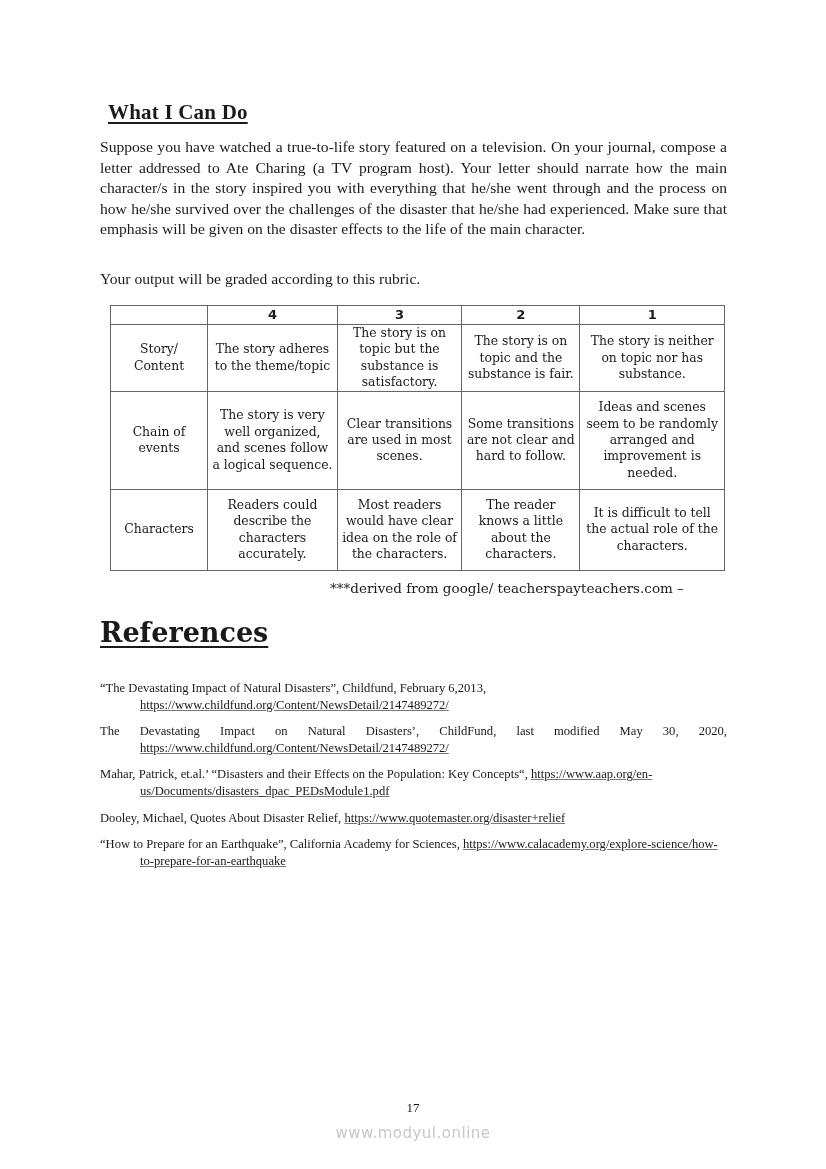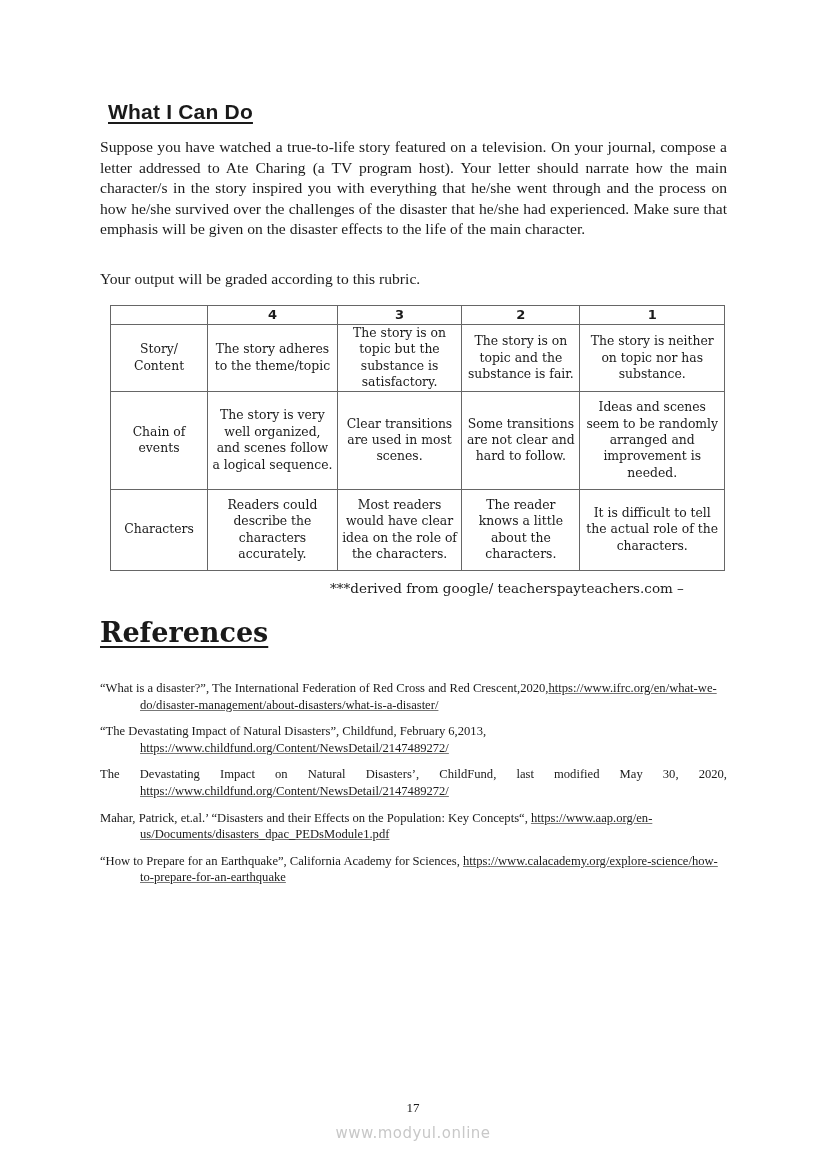--- a/index.html
+++ b/index.html
@@ -1,19 +1,19 @@
 <!DOCTYPE html>
 <html><head>
 <meta charset="utf-8">
 <style>
   html, body { margin: 0; padding: 0; background: #ffffff; }
   body { width: 826px; height: 1169px; position: relative; overflow: hidden;
          font-family: "DejaVu Serif", serif; color: #1a1a1a; }
   .abs { position: absolute; }
-  .h1 { left: 108px; top: 100px; font-family: Liberation Sans, sans-serif; font-weight: bold;
+  .h1 { left: 108px; top: 100px; font-family: Liberation Serif, serif; font-weight: bold;
         font-size: 21px; text-decoration: underline; text-underline-offset: 3px; letter-spacing: 0.2px; }
   .para { left: 100px; width: 627px; top: 137px; font-family: Liberation Serif, serif;
           font-size: 15.6px; line-height: 20.6px; text-align: justify; }
   .para2 { left: 100px; top: 270px; font-family: "Liberation Serif", serif; font-size: 15.6px; }
   table.rubric { position: absolute; left: 110px; top: 305px; width: 615px; border-collapse: collapse;
                  font-family: "DejaVu Serif", serif; font-size: 12.4px; line-height: 16.4px; }
   table.rubric td, table.rubric th { border: 1px solid #666; text-align: center; vertical-align: middle;
                  padding: 0 3px; font-weight: normal; }
   table.rubric th { font-family: "DejaVu Sans", sans-serif; font-weight: bold; font-size: 13px; height: 18px; padding: 0; }
   .c0 { width: 91px; } .c1 { width: 122px; } .c2 { width: 117px; } .c3 { width: 111px; } .c4 { width: 136px; }
@@ -67,21 +67,21 @@
     <td>It is difficult to tell the actual role of the characters.</td>
   </tr>
 </tbody>
   </table>
 
 <div class="abs credit">***derived from google/ teacherspayteachers.com –</div>
 
 <div class="abs h2">References</div>
 
 <div class="abs refs">
-  <div class="ref"><span>“What is a disaster?”, The International Federation of Red Cross and Red Crescent,2020,</span><span class="url">https://www.ifrc.org/en/what-we-do/disaster-management/about-disasters/what-is-a-disaster/</span></div>
   <div class="ref"><span>“The Devastating Impact of Natural Disasters”, Childfund, February 6,2013, </span><span class="url">https://www.childfund.org/Content/NewsDetail/2147489272/</span></div>
   <div class="ref just"><span>The Devastating Impact on Natural Disasters’, ChildFund, last modified May 30, 2020, </span><span class="url">https://www.childfund.org/Content/NewsDetail/2147489272/</span></div>
   <div class="ref"><span>Mahar, Patrick, et.al.’ “Disasters and their Effects on the Population: Key Concepts“, </span><span class="url">https://www.aap.org/en-us/Documents/disasters_dpac_PEDsModule1.pdf</span></div>
+  <div class="ref"><span>Dooley, Michael, Quotes About Disaster Relief, </span><span class="url">https://www.quotemaster.org/disaster+relief</span></div>
   <div class="ref"><span>“How to Prepare for an Earthquake”, California Academy for Sciences, </span><span class="url">https://www.calacademy.org/explore-science/how-to-prepare-for-an-earthquake</span></div>
 </div>
 
 <div class="abs pgnum">17</div>
 <div class="abs wm">www.modyul.online</div>
 
 </body></html>

